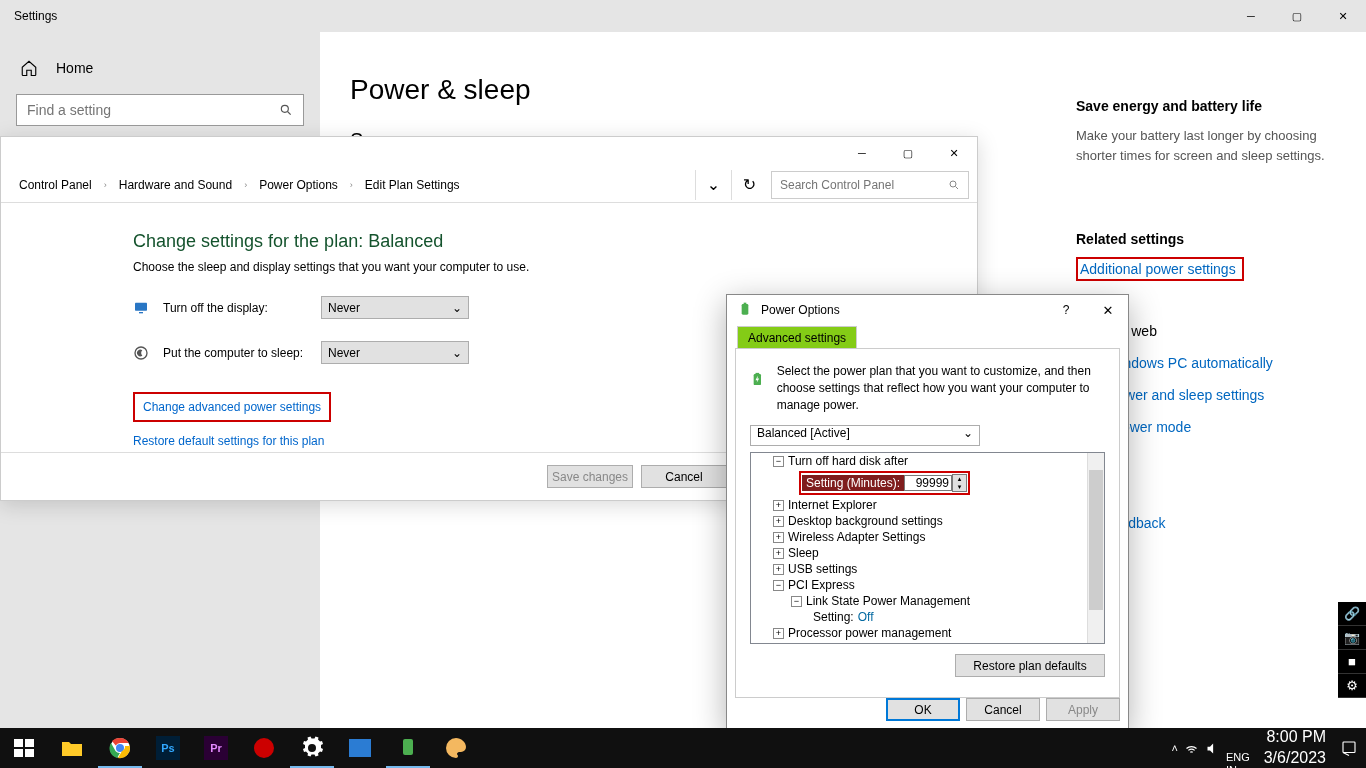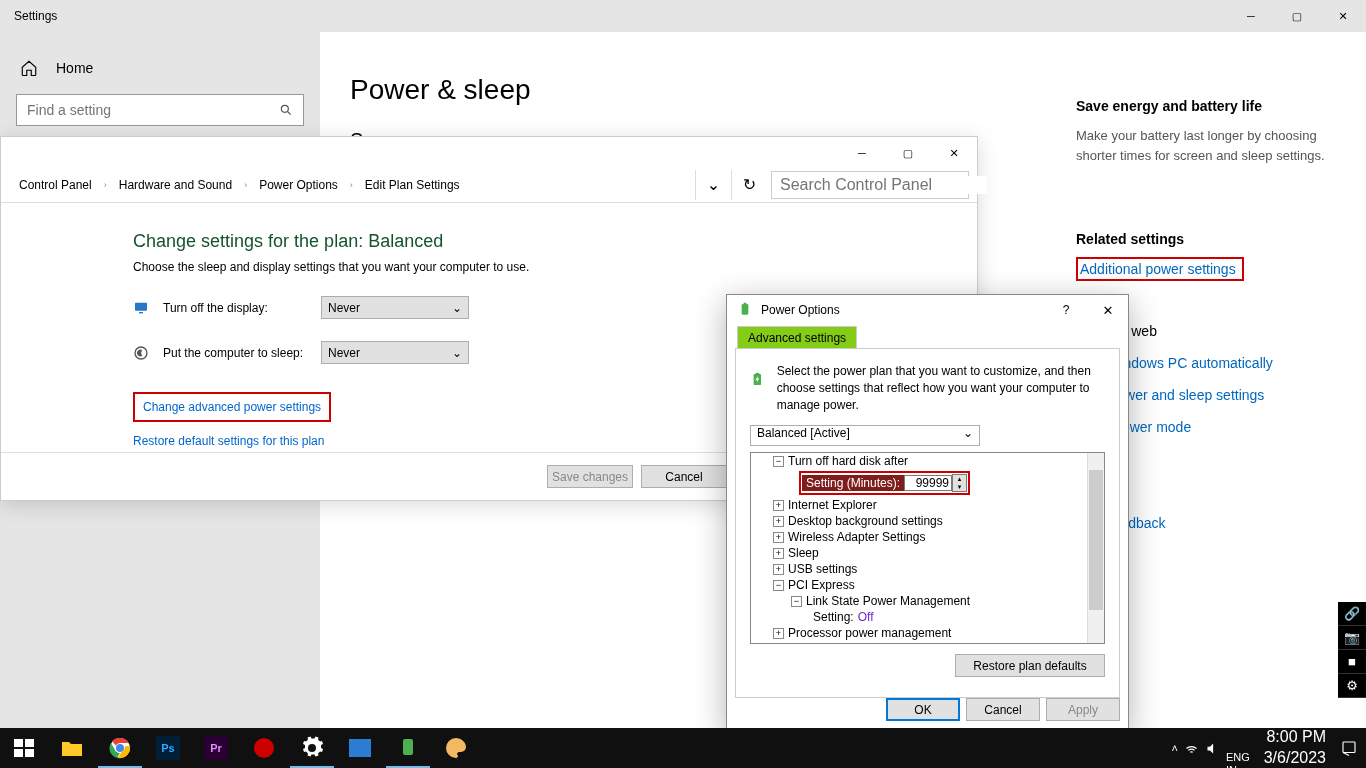--- a/index.html
+++ b/index.html
@@ -30,21 +30,21 @@
 
 
 .cp-window { position: absolute; top: 136px; left: 0; width: 978px; height: 365px; background: #fff; border: 1px solid #ccc; box-shadow: 0 4px 20px rgba(0,0,0,0.15); }
 .cp-titlebar { height: 30px; display: flex; justify-content: flex-end; }
 .cp-nav { height: 36px; display: flex; align-items: center; border-bottom: 1px solid #ddd; }
 .breadcrumb { flex: 1; display: flex; align-items: center; padding-left: 14px; font-size: 12px; gap: 4px; }
 .breadcrumb span { padding: 2px 4px; }
 .breadcrumb .chev { color: #888; font-size: 9px; }
 .cp-toolbtn { width: 36px; height: 30px; display: flex; align-items: center; justify-content: center; border-left: 1px solid #ddd; }
 .cp-search { width: 198px; height: 28px; border: 1px solid #ccc; margin: 0 8px 0 4px; display: flex; align-items: center; padding: 0 8px; }
-.cp-search input { border: none; outline: none; flex: 1; font-size: 16px; color: #777; }
+.cp-search input { border: none; outline: none; flex: 1; font-size: 12px; color: #777; }
 .cp-content { padding: 28px 0 0 132px; }
 .cp-h { color: #14532d; font-size: 18px; font-weight: 400; }
 .cp-sub { font-size: 12px; margin-top: 8px; }
 .cp-row { display: flex; align-items: center; margin-top: 22px; gap: 14px; }
 .cp-row .icon { width: 16px; height: 16px; }
 .cp-row label { font-size: 12px; width: 144px; }
 .cp-select { width: 148px; height: 23px; border: 1px solid #adadad; background: #e1e1e1; font-size: 12px; padding: 0 6px; display: flex; align-items: center; justify-content: space-between; }
 .cp-link { color: #0066cc; font-size: 12px; display: block; cursor: pointer; }
 .cp-link-box { border: 2px solid #c00; display: inline-block; padding: 6px 8px; margin-top: 28px; }
 .cp-link2 { margin-top: 12px; }
@@ -68,21 +68,21 @@
 .po-tree-scroll .thumb { position: absolute; left: 1px; right: 1px; top: 17px; height: 140px; background: #cdcdcd; }
 .tree-item { padding: 1px 0 1px 22px; display: flex; align-items: center; gap: 4px; }
 .tree-item.l2 { padding-left: 40px; }
 .exp { width: 11px; height: 11px; border: 1px solid #888; display: inline-flex; align-items: center; justify-content: center; font-size: 9px; line-height: 1; background: #fff; }
 .hdd-box { border: 2px solid #c00; margin: 2px 0 2px 48px; padding: 1px; display: inline-flex; align-items: center; }
 .hdd-label { background: #7f1d1d; color: #fff; padding: 1px 4px; font-size: 12px; }
 .hdd-input { width: 48px; border: 1px solid #7a7a7a; text-align: right; padding-right: 2px; font-size: 12px; }
 .spinner { width: 15px; display: flex; flex-direction: column; border: 1px solid #7a7a7a; }
 .spinner div { height: 8px; font-size: 7px; text-align: center; line-height: 8px; background: #e1e1e1; }
 .pci-setting { padding-left: 62px; }
-.pci-setting .val { color: #6d28d9; }
+.pci-setting .val { color: #0369a1; }
 .po-restore { text-align: right; margin-top: 10px; }
 .po-footer { position: absolute; bottom: 8px; right: 8px; display: flex; gap: 6px; }
 .po-footer .btn { min-width: 74px; }
 .btn.primary { border: 2px solid #0078d7; }
 
 
 .taskbar { position: absolute; bottom: 0; left: 0; width: 1366px; height: 40px; background: #101010; display: flex; align-items: center; color: #fff; }
 .tb-item { width: 48px; height: 40px; display: flex; align-items: center; justify-content: center; position: relative; }
 .tb-item.active::after { content: ''; position: absolute; bottom: 0; left: 2px; right: 2px; height: 2px; background: #76b9ed; }
 .tb-icon { width: 24px; height: 24px; }

